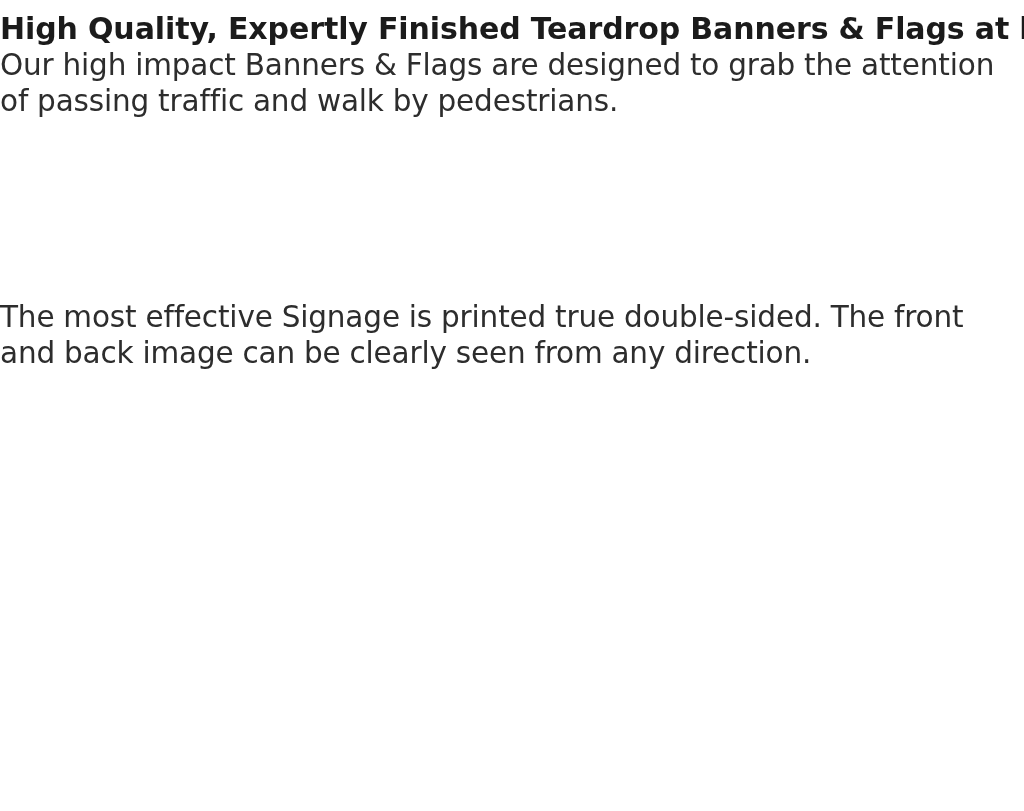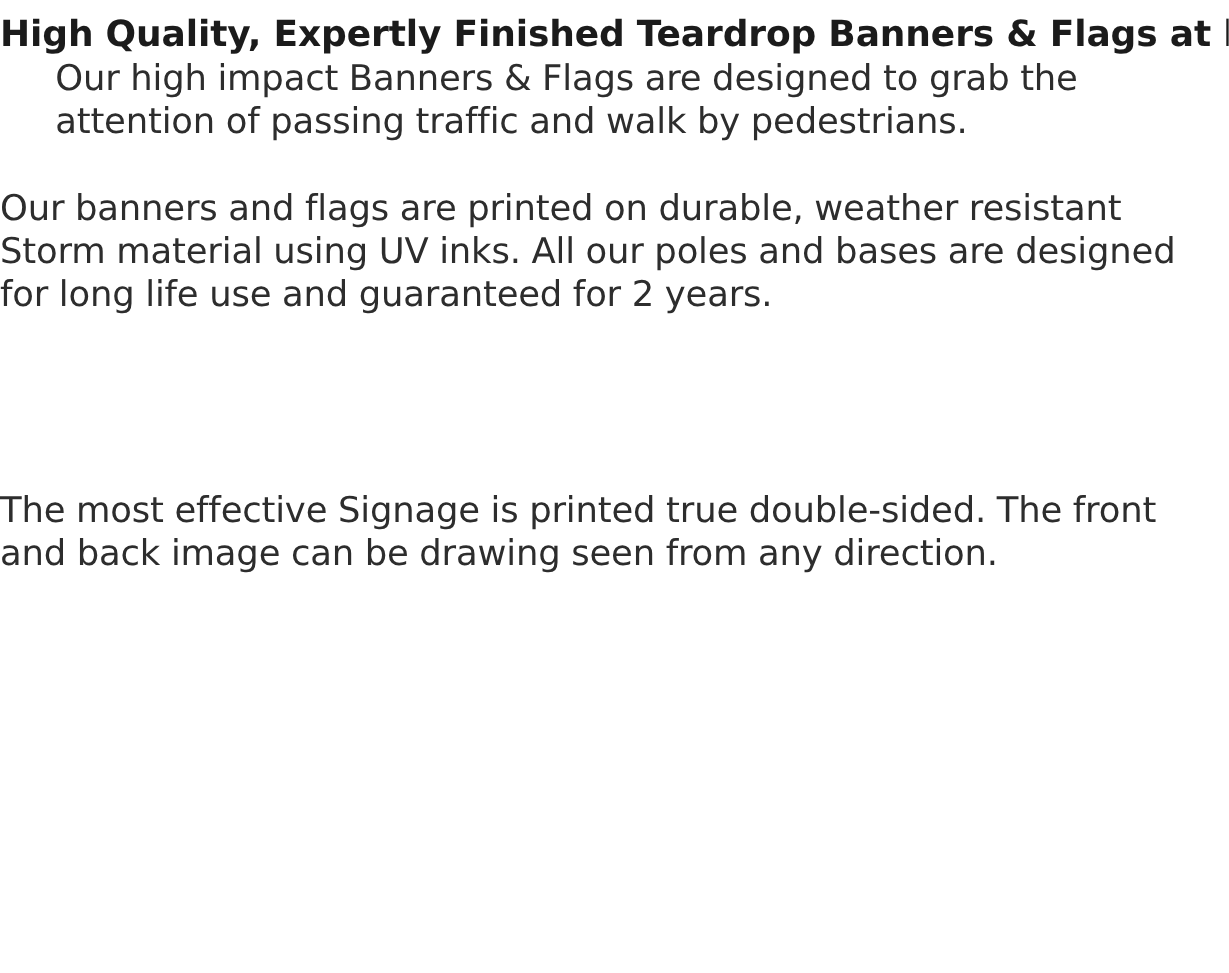--- a/index.html
+++ b/index.html
@@ -59,46 +59,44 @@
 
   
   .gap {
     height: 36px;
     line-height: 36px;
     font-size: 29.5px;
   }
 
   .p-first {
     margin-top: 0;
-    padding-left: 46px;
   }
 </style>
 </head>
 <body>
 
 <div id="doc">
 
   <div class="content">
 
     <h1 class="heading">High Quality, Expertly Finished Teardrop Banners &amp; Flags at low prices</h1>
 
     <p class="para p-first">Our high impact Banners &amp; Flags are designed to grab the attention of passing traffic and walk by pedestrians.</p>
 
     <div class="gap">&nbsp;</div>
 
-    <p class="para">Our banners and flags are printed on durable, weather resistant Storm material using UV inks. All our poles and bases are designed for long life use and guaranteed for 2 years.</p>
 
     <div class="gap">&nbsp;</div>
 
 
     <div class="gap">&nbsp;</div>
 
 
     <div class="gap">&nbsp;</div>
 
 
     <div class="gap">&nbsp;</div>
 
-    <p class="para">The most effective Signage is printed true double-sided. The front and back image can be drawing seen from any direction.</p>
+    <p class="para">The most effective Signage is printed true double-sided. The front and back image can be clearly seen from any direction.</p>
 
   </div>
 
 </div>
 
 </body></html>

